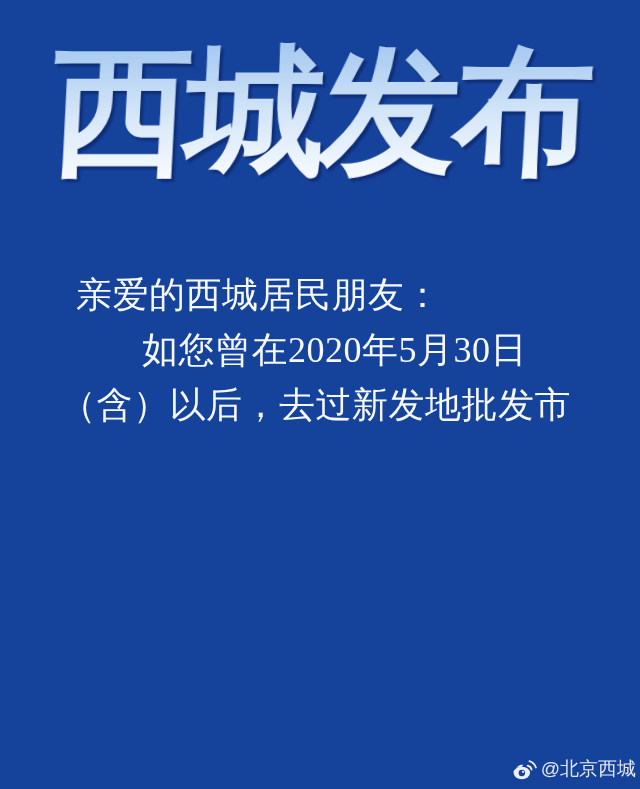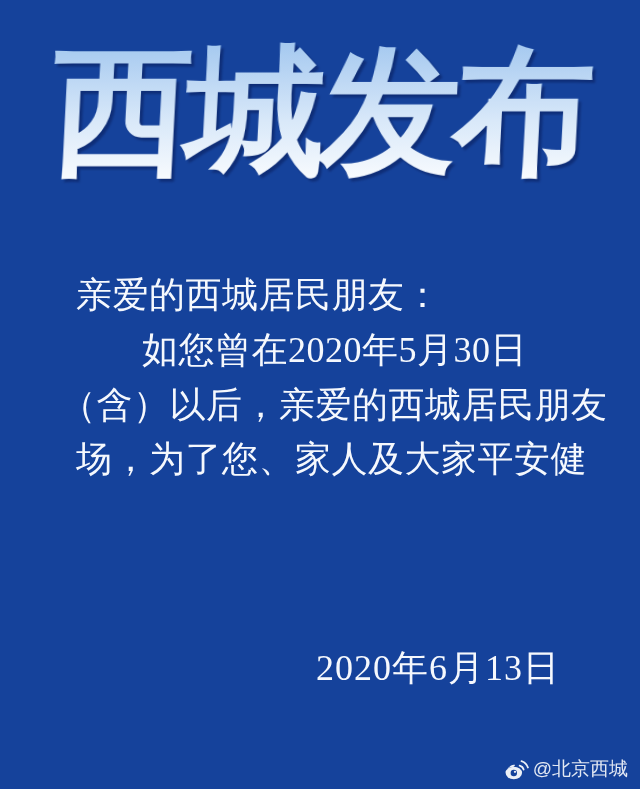--- a/index.html
+++ b/index.html
@@ -59,21 +59,21 @@
     right: 80px;
     color: #F5F8FD;
     font-size: 36px;
     line-height: 44px;
     letter-spacing: 1px;
     white-space: nowrap;
   }
 
   .weibo-watermark {
     position: absolute;
-    right: 12px;
+    right: 4px;
     bottom: 8px;
     display: flex;
     align-items: flex-start;
     gap: 4px;
     color: rgba(255, 255, 255, 0.88);
     font-family: "Liberation Sans", "DejaVu Sans", sans-serif;
     font-size: 19px;
     line-height: 24px;
     white-space: nowrap;
   }
@@ -82,25 +82,23 @@
 </head>
 <body>
 
 <div class="poster">
 
   <div class="poster-title">西城发布</div>
 
   <div class="letter-body">
     <span class="text-line">亲爱的西城居民朋友：</span>
     <span class="text-line indent">如您曾在2020年5月30日</span>
-    <span class="text-line hang">（含）以后，亲爱的西城居民朋友</span>
-    <span class="text-line">场，为了您、家人及大家平安健</span>
+    <span class="text-line hang">（含）以后，去过新发地批发市</span>
   </div>
 
-  <div class="date-line">2020年6月13日</div>
 
   <div class="weibo-watermark">
     <span>
       <svg width="25" height="24" viewBox="0 0 28 26" aria-hidden="true">
         <ellipse cx="11" cy="17.5" rx="9.2" ry="7" fill="#FFFFFF" opacity="0.92"></ellipse>
         <path d="M11 10.5 C6 10.5 1.8 13.6 1.8 17.5 C5 9 10 7.5 12.5 8.5 Z" fill="#FFFFFF" opacity="0.92"></path>
         <circle cx="11" cy="17.5" r="3.6" fill="#15429B"></circle>
         <circle cx="12.3" cy="16.2" r="1.3" fill="#FFFFFF" opacity="0.92"></circle>
         <path d="M17.5 9.2 a6.2 6.2 0 0 1 4.5 4.4" stroke="#FFFFFF" stroke-width="2" fill="none" stroke-linecap="round" opacity="0.92"></path>
         <path d="M19.6 4.2 a11 11 0 0 1 7.2 7.1" stroke="#FFFFFF" stroke-width="2" fill="none" stroke-linecap="round" opacity="0.92"></path>

